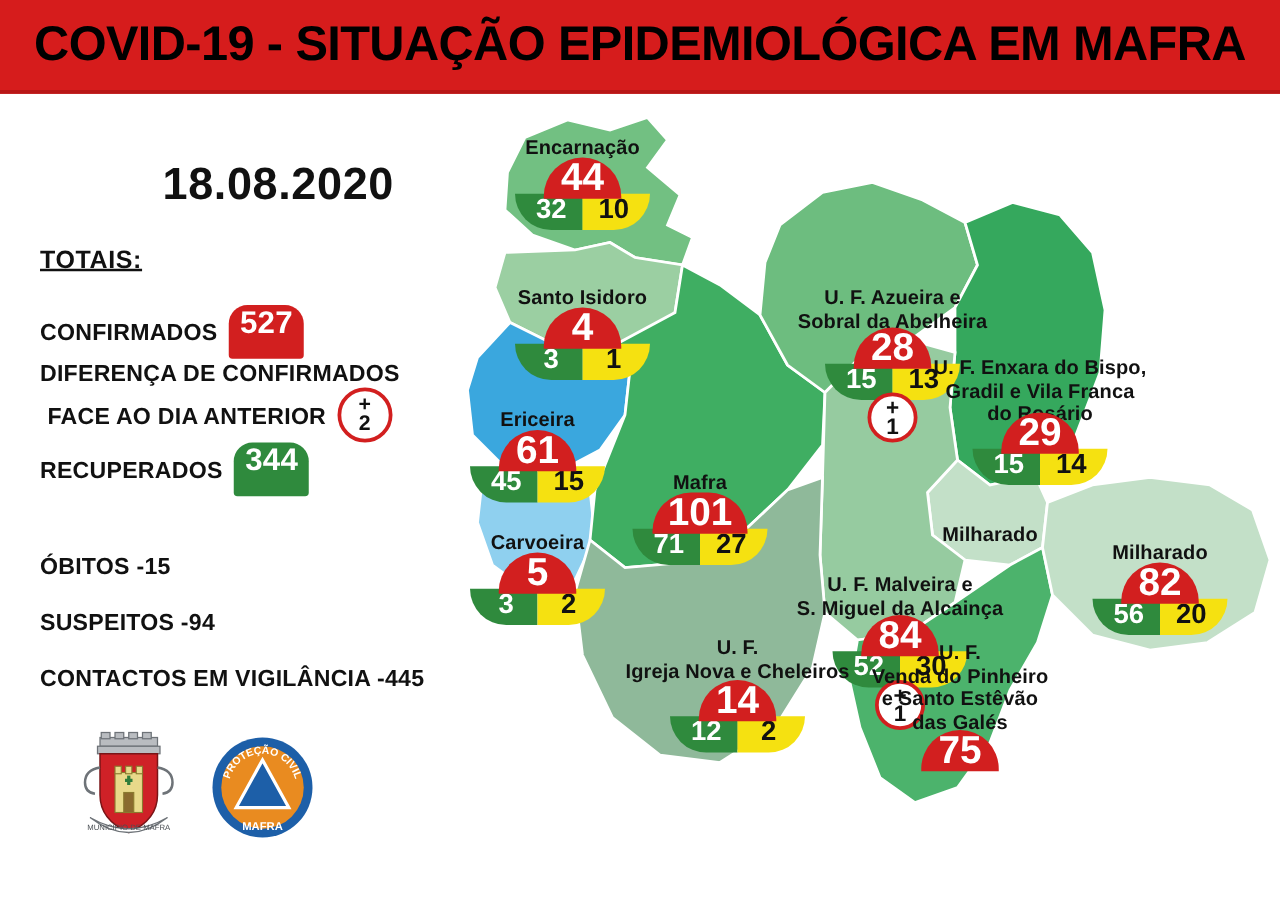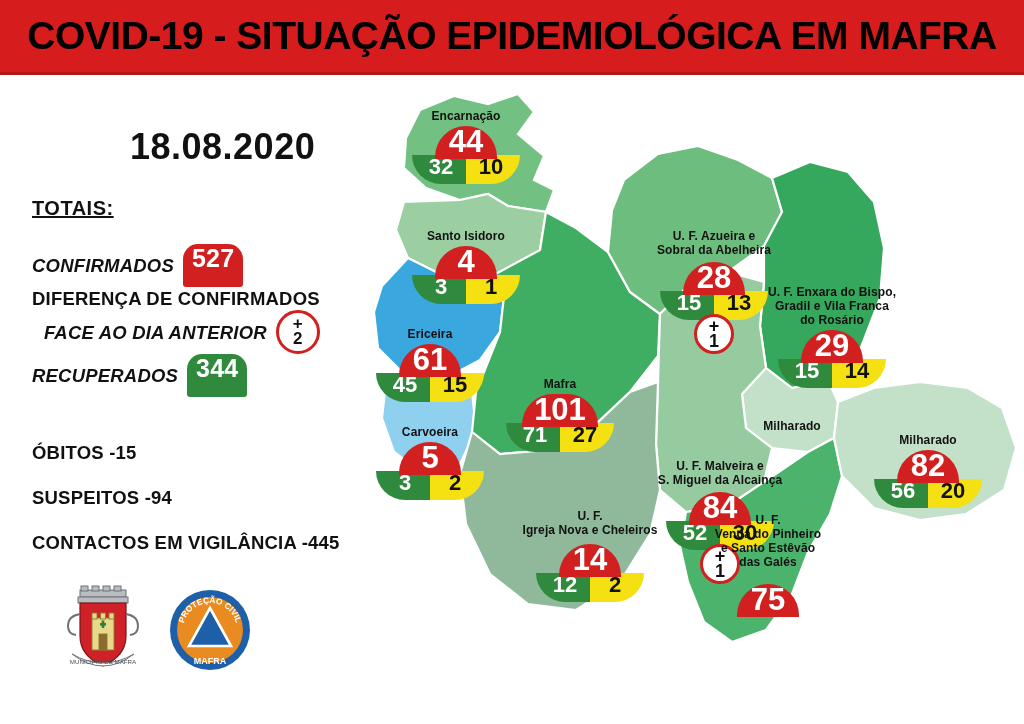--- a/index.html
+++ b/index.html
@@ -40,21 +40,21 @@
     position:absolute;left:32px;top:125px;
     font-size:20px;font-weight:bold;color:#111;
     text-decoration:underline;letter-spacing:0.5px;
   }
   .stat-row{
     position:absolute;left:32px;
     display:flex;align-items:center;
     font-size:18.5px;font-weight:bold;color:#111;
     letter-spacing:0.2px;white-space:nowrap;
   }
-  .stat-label{margin-right:9px;font-style:italic;}
+  .stat-label{margin-right:9px;}
   .stat-plain{font-weight:bold;}
 
   
   .badge-half{
     display:inline-flex;align-items:center;justify-content:center;
     color:#fff;font-weight:bold;font-size:25px;
     height:25px;padding:16px 9px;min-width:34px;
     border-radius:14px 14px 4px 4px;
     line-height:1;
   }
@@ -65,42 +65,42 @@
   .badge-ring{
     display:inline-flex;flex-direction:column;align-items:center;justify-content:center;
     width:38px;height:38px;border-radius:50%;
     border:3.5px solid #d21f1f;background:#fff;color:#111;
     font-weight:bold;line-height:0.88;
   }
   .badge-ring .plus{font-size:17px;}
   .badge-ring .num{font-size:17px;}
 
   #row-confirmados{top:172px;}
-  #row-diferenca{top:215px;flex-direction:column;align-items:flex-end;}
+  #row-diferenca{top:215px;flex-direction:column;align-items:center;}
   #diferenca-line1{line-height:1.25;}
   #diferenca-line2{display:flex;align-items:center;line-height:1.25;}
   #row-recuperados{top:282px;}
   #row-ativos{top:325px;}
   #row-obitos{top:370px;}
   #row-suspeitos{top:415px;}
   #row-contactos{top:460px;}
 
   
   #logos{position:absolute;left:60px;top:512px;width:200px;height:105px;}
   #logo-mafra{position:absolute;left:0;top:0;width:86px;height:92px;}
   #logo-protecao{position:absolute;left:108px;top:4px;width:84px;height:84px;}
 
   
   #map-wrap{position:absolute;left:368px;top:82px;width:656px;height:620px;}
   #map-svg{position:absolute;left:0;top:0;}
 
   
   .region-label{
     position:absolute;
-    font-size:12px;font-weight:bold;color:#111;
+    font-size:16px;font-weight:bold;color:#111;
     text-align:center;line-height:1.16;
     white-space:pre-line;
     transform:translateX(-50%);
     letter-spacing:0.1px;
   }
 
   
   .marker{
     position:absolute;
     transform:translateX(-50%);

